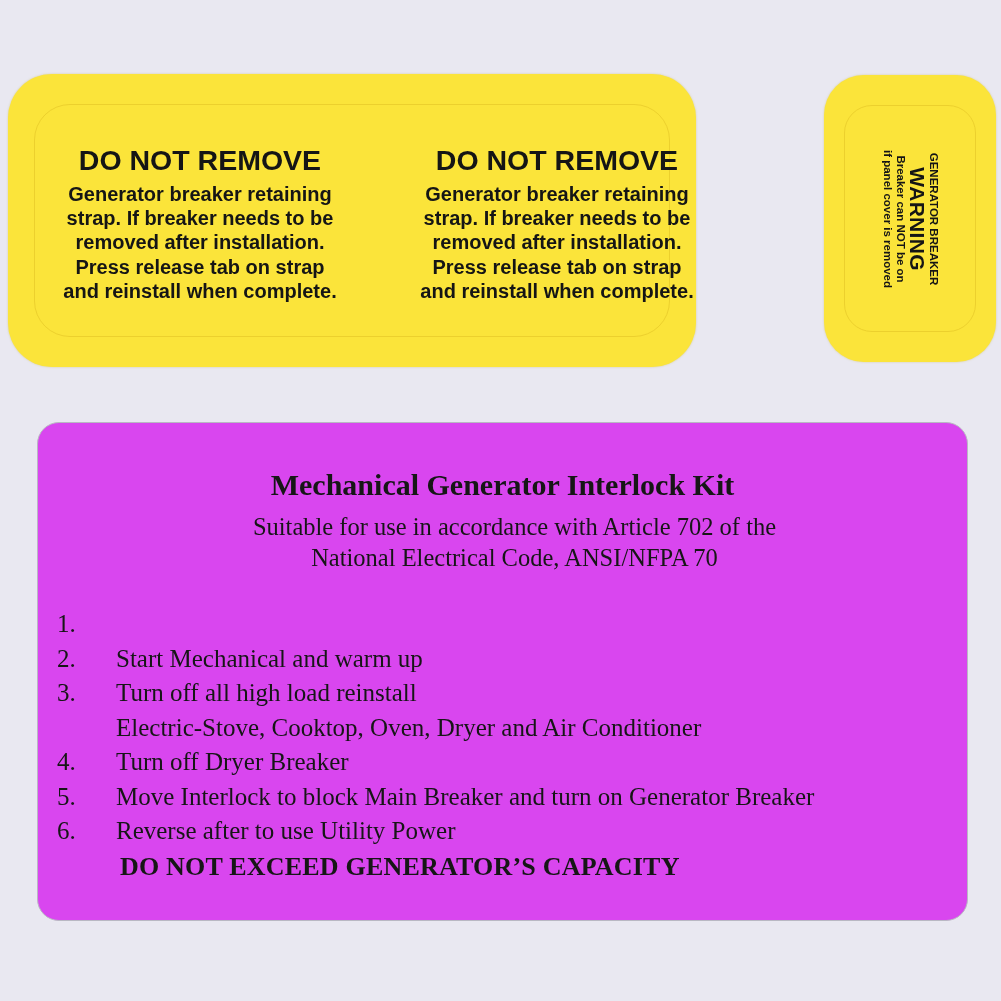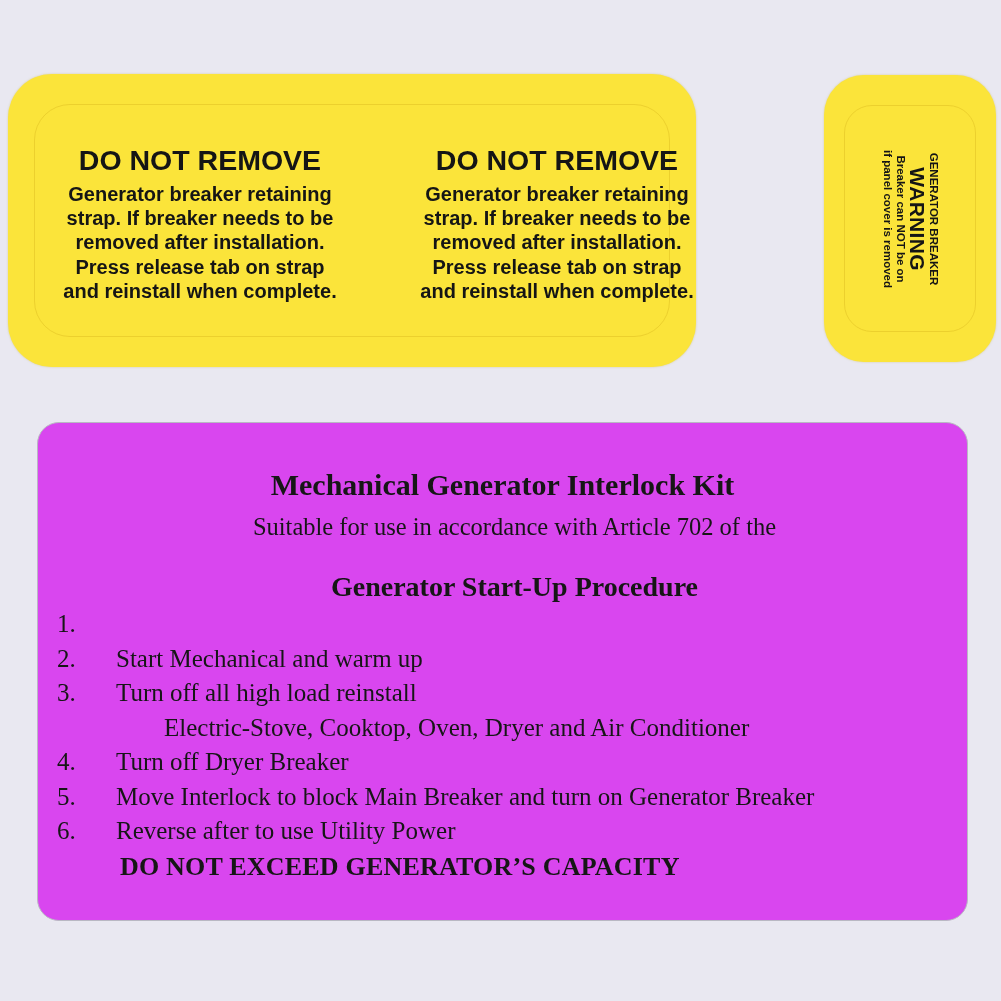--- a/index.html
+++ b/index.html
@@ -113,21 +113,21 @@
     list-style: none;
   }
   .proc-item {
     display: flex;
     font-size: 25px;
     line-height: 34.5px;
     white-space: nowrap;
   }
   .proc-num { width: 59px; flex: none; }
   .proc-text { display: block; }
-  .proc-cont { display: block; margin-left: 48px; }
+  .proc-cont { display: block; }
   .proc-warning {
     position: absolute;
     left: 82px; top: 425px;
     font-weight: bold;
     font-size: 26px;
     line-height: 38px;
     white-space: nowrap;
     letter-spacing: 0.2px;
   }
 </style>
@@ -167,22 +167,22 @@
     <div class="warn-big">WARNING</div>
     <div class="warn-small">Breaker can NOT be on</div>
     <div class="warn-small">if panel cover is removed</div>
   </div>
 </div>
 
 <div id="label-procedure">
   <div class="proc-title">Mechanical Generator Interlock Kit</div>
   <div class="proc-sub">
     <div>Suitable for use in accordance with Article 702 of the</div>
-  </div>
-  <div class="proc-heading">Generator Start-Up Procedure</div>
+    <div>National Electrical Code, ANSI/NFPA 70</div>
+  </div>
 
   <ol class="proc-list">
     <li class="proc-item">
       <span class="proc-num">1.</span>
     </li>
     <li class="proc-item">
       <span class="proc-num">2.</span>
       <span class="proc-text">Start Mechanical and warm up</span>
     </li>
     <li class="proc-item">

